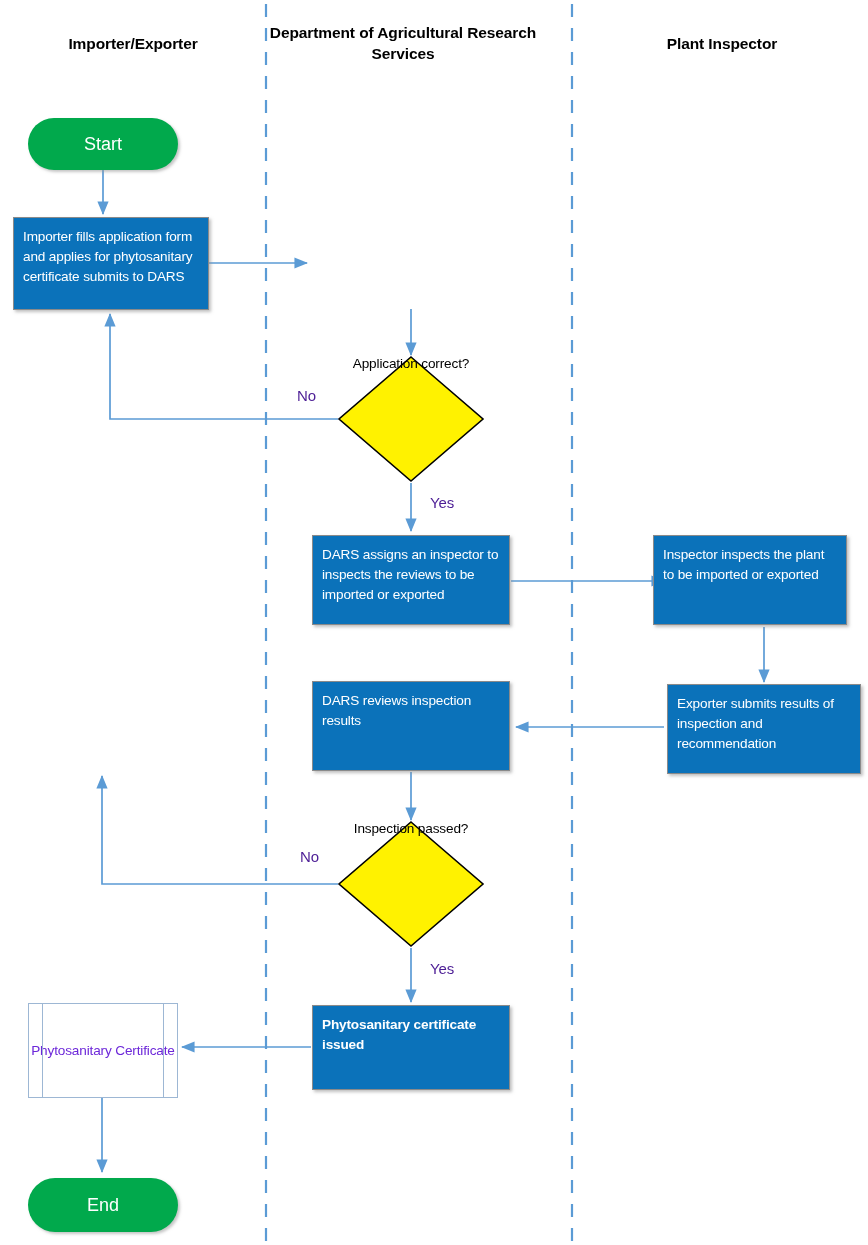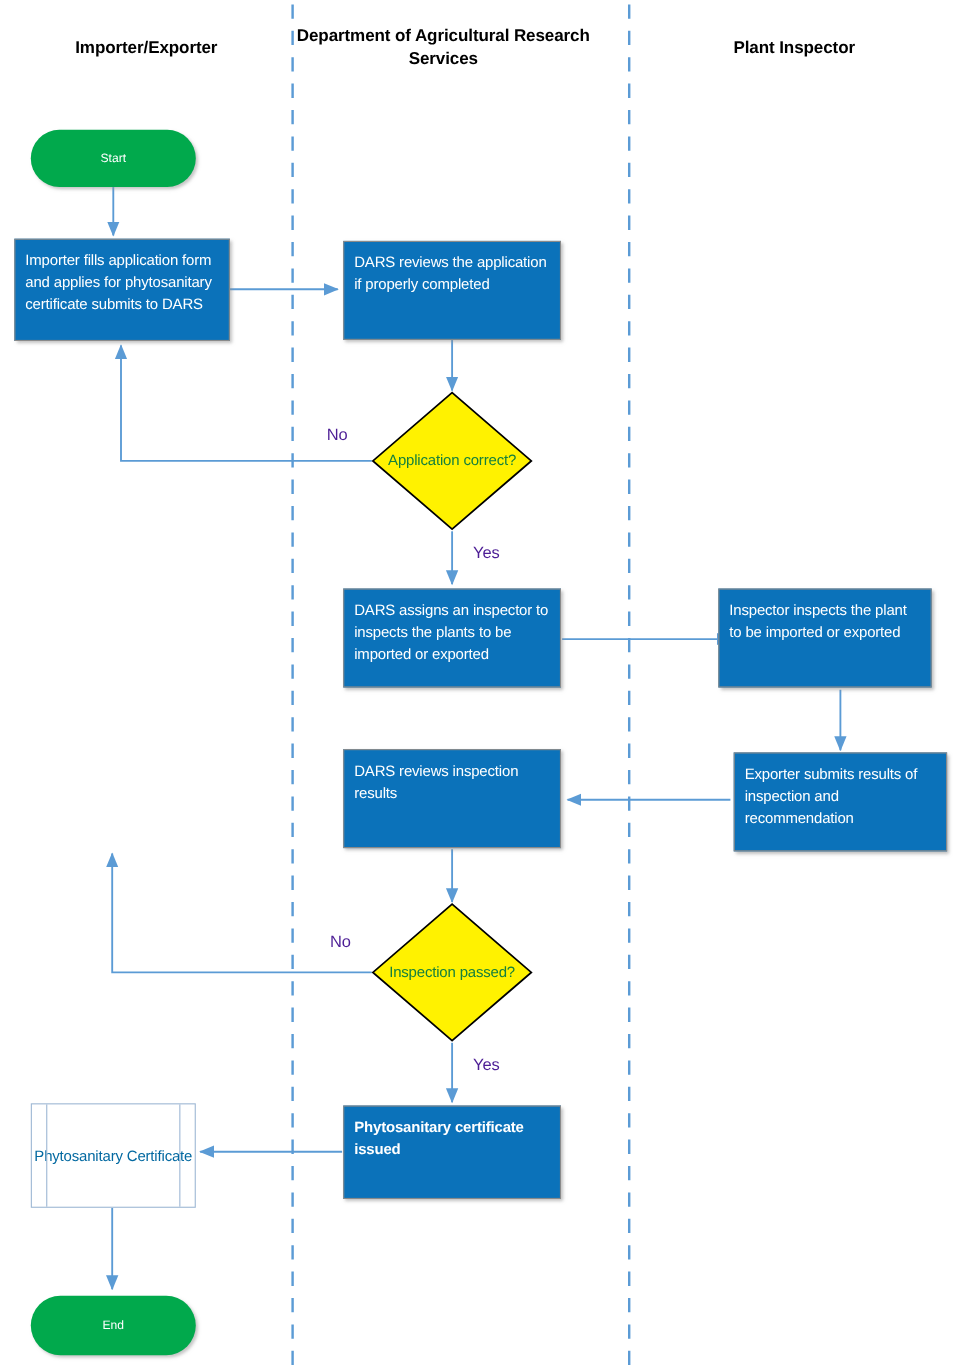--- a/index.html
+++ b/index.html
@@ -44,51 +44,50 @@
     font-size: 13.6px;
     line-height: 20px;
     padding: 9px 8px 4px 9px;
     box-shadow: 2px 2px 3px rgba(140,140,140,0.55);
     letter-spacing: -0.15px;
   }
   .term {
     background: #01A94C;
     border-radius: 48px;
     color: #ffffff;
-    font-size: 11px;
+    font-size: 18px;
     display: flex;
     align-items: center;
     justify-content: center;
     box-shadow: 2px 2px 3px rgba(150,150,150,0.55);
   }
   .decision {
-    color: #15803d;
+    color: #000000;
     font-size: 13.6px;
     line-height: 18px;
     display: flex;
-    align-items: center;
     justify-content: center;
     text-align: center;
   }
   .decision .dia {
     position: absolute;
     left: 0; top: 0;
     width: 100%; height: 100%;
   }
   .decision .dtext {
     position: relative;
     z-index: 2;
     width: 100%;
     text-align: center;
     letter-spacing: -0.15px;
   }
   .predef {
     background: #ffffff;
     border: 1px solid #9db7d4;
-    color: #0369a1;
+    color: #6d28d9;
     font-size: 13.6px;
     line-height: 19px;
     display: flex;
     align-items: center;
     justify-content: center;
     text-align: center;
     letter-spacing: -0.15px;
   }
   .predef::before, .predef::after {
     content: "";
@@ -156,33 +155,32 @@
   <div class="lane-title" style="left:8px; top:33px; width:250px;">Importer/Exporter</div>
   <div class="lane-title" style="left:260px; top:22px; width:286px;">Department of Agricultural Research Services</div>
   <div class="lane-title" style="left:590px; top:33px; width:264px;">Plant Inspector</div>
 
   <div class="node term" style="left:28px; top:118px; width:150px; height:52px;">
     <span>Start</span>
   </div>
 
   <div class="node proc" style="left:13px; top:217px; width:196px; height:93px;">Importer fills application form and applies for phytosanitary certificate submits to DARS</div>
 
-  <div class="node proc" style="left:312px; top:219px; width:198px; height:90px;">DARS reviews the application if properly completed</div>
 
   <div class="node decision" style="left:337px; top:355px; width:148px; height:128px;">
     <svg class="dia" viewBox="0 0 148 128" preserveAspectRatio="none">
       <polygon points="74,2 146,64 74,126 2,64" fill="#FFF200" stroke="#000000" stroke-width="1.6"></polygon>
     </svg>
     <div class="dtext">Application correct?</div>
   </div>
 
   <div class="edge-label" style="left:297px; top:387px;">No</div>
   <div class="edge-label" style="left:430px; top:494px;">Yes</div>
 
-  <div class="node proc" style="left:312px; top:535px; width:198px; height:90px;">DARS assigns an inspector to inspects the plants to be imported or exported</div>
+  <div class="node proc" style="left:312px; top:535px; width:198px; height:90px;">DARS assigns an inspector to inspects the reviews to be imported or exported</div>
 
   <div class="node proc" style="left:653px; top:535px; width:194px; height:90px;">Inspector inspects the plant to be imported or exported</div>
 
   <div class="node proc" style="left:667px; top:684px; width:194px; height:90px;">Exporter submits results of inspection and recommendation</div>
 
   <div class="node proc" style="left:312px; top:681px; width:198px; height:90px;">DARS reviews inspection results</div>
 
 
   <div class="node decision" style="left:337px; top:820px; width:148px; height:128px;">
     <svg class="dia" viewBox="0 0 148 128" preserveAspectRatio="none">

